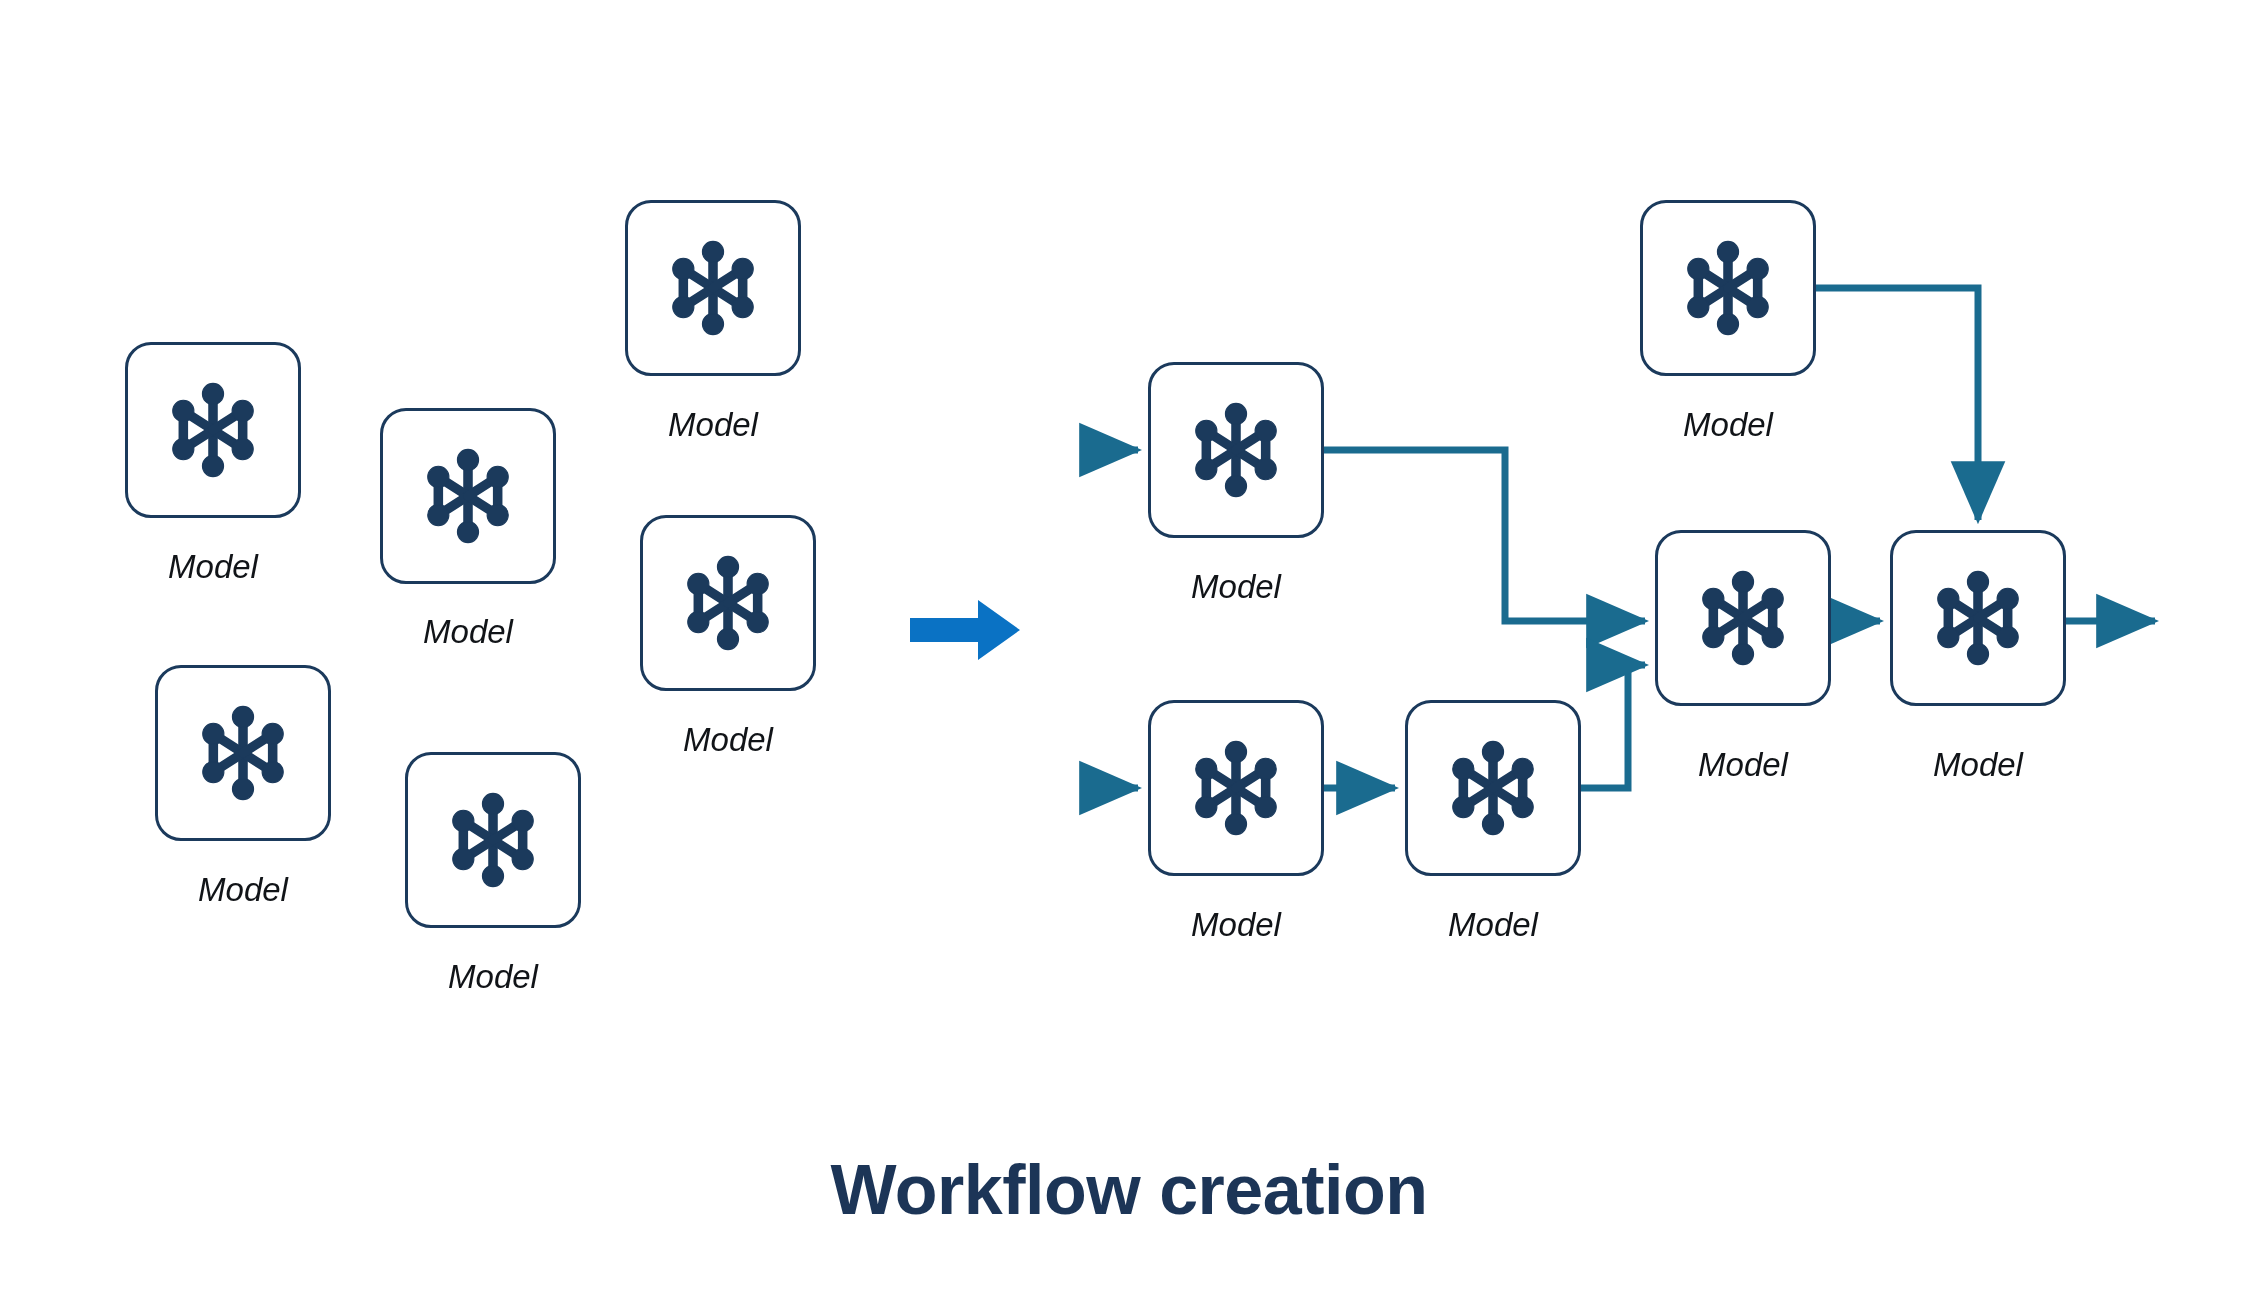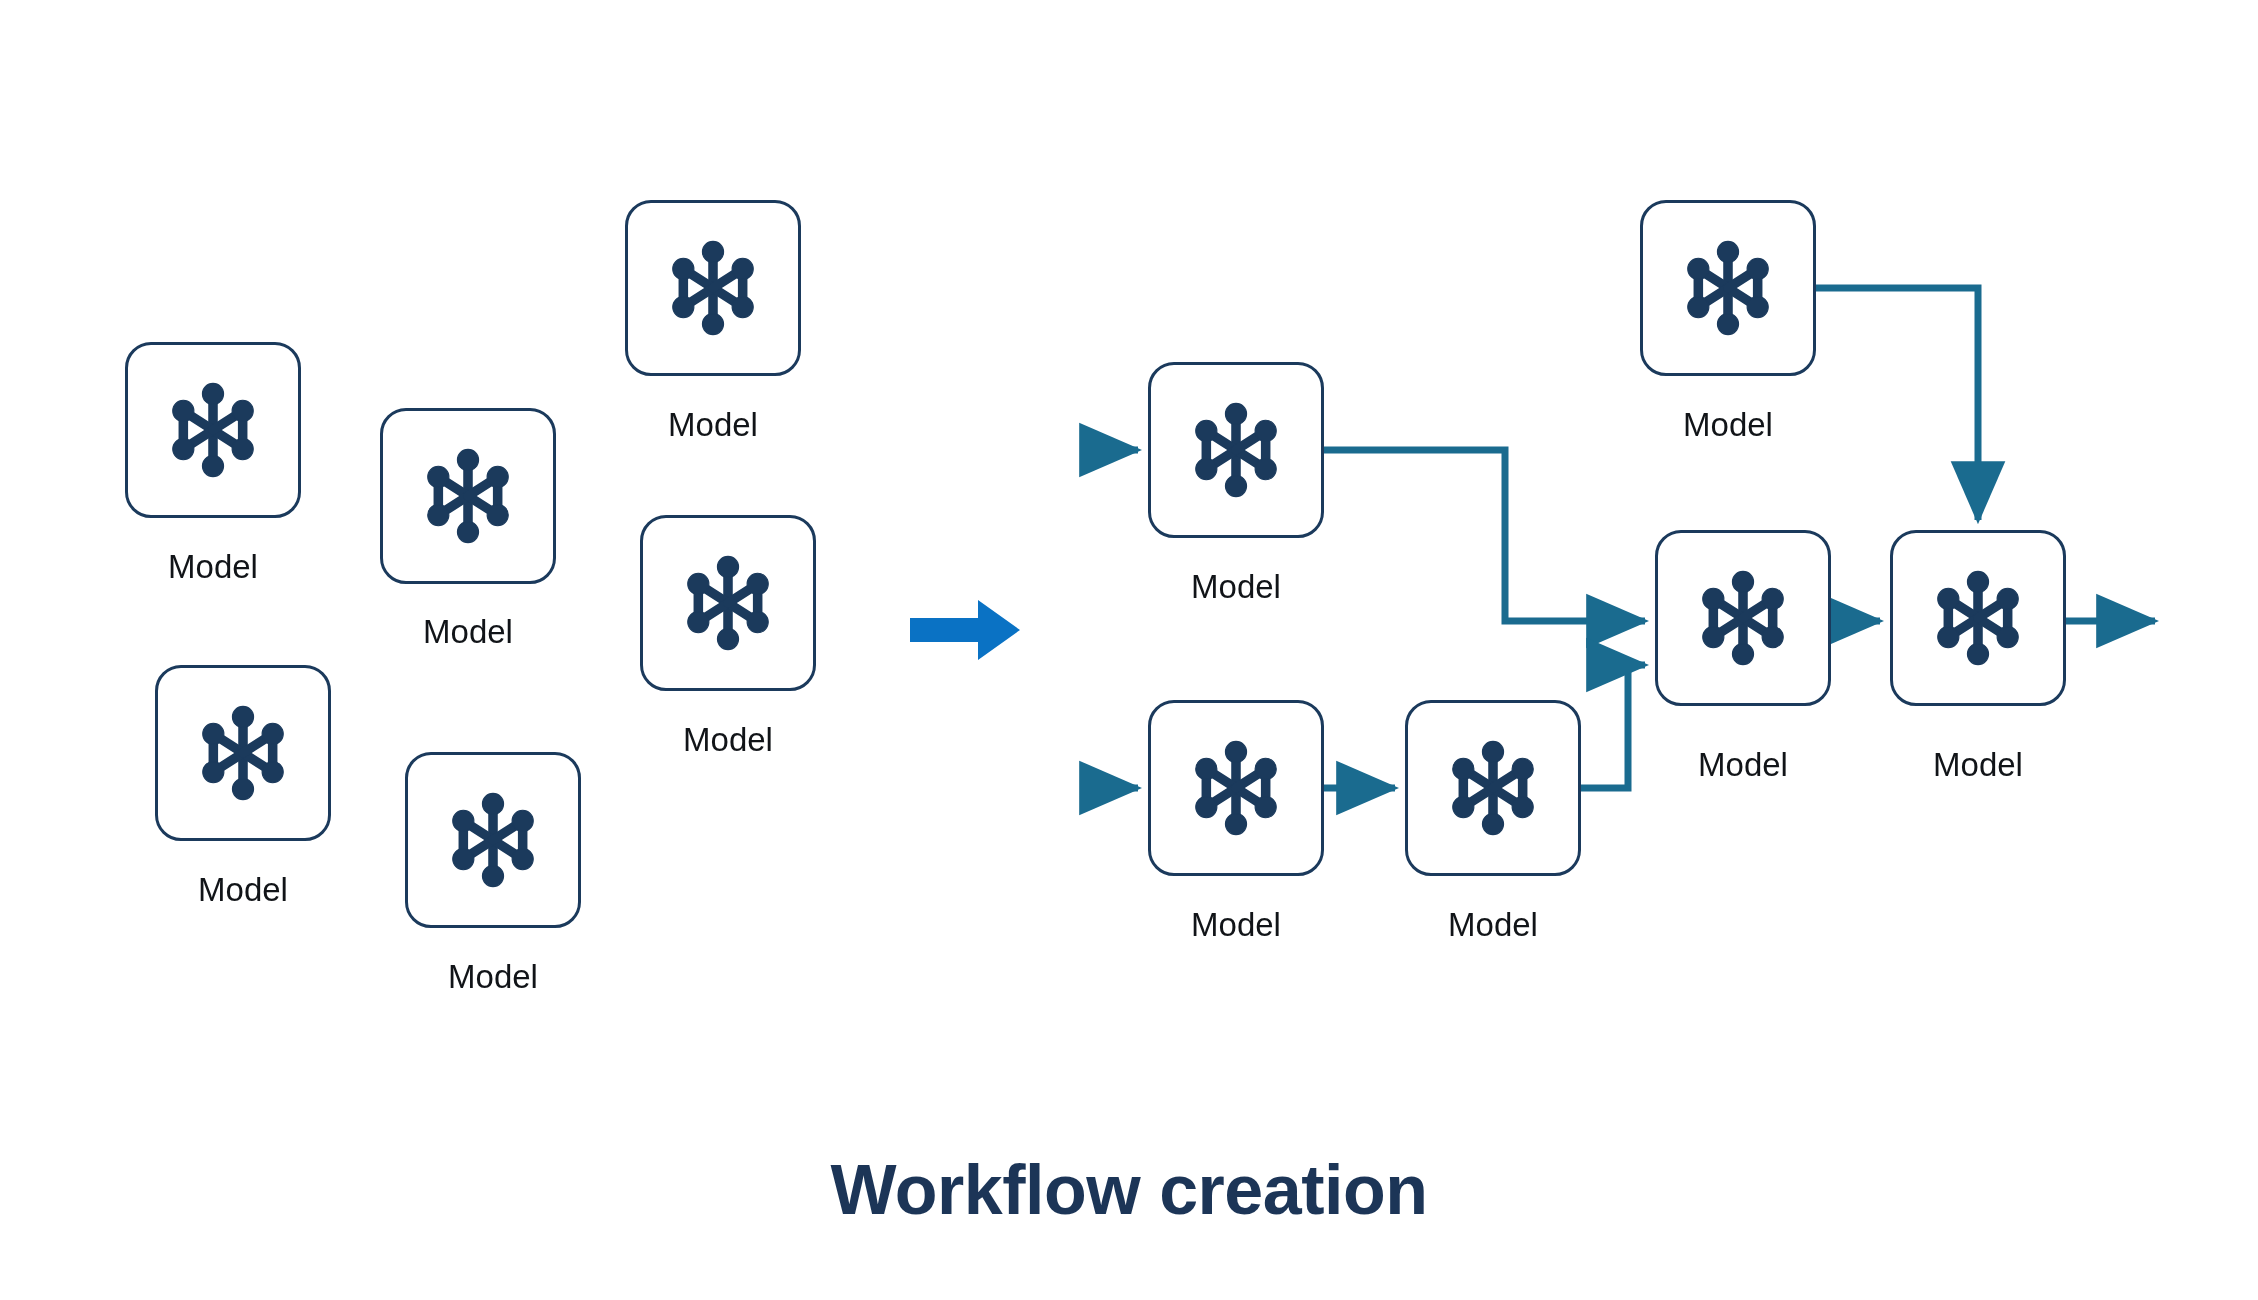--- a/index.html
+++ b/index.html
@@ -5,21 +5,21 @@
   html,body{margin:0;padding:0;background:#ffffff;}
   body{width:2258px;height:1300px;font-family:"Liberation Sans",sans-serif;overflow:hidden;}
   #stage{position:relative;width:2258px;height:1300px;background:#ffffff;}
 
   .node{position:absolute;box-sizing:border-box;background:#ffffff;
         border:3.5px solid #1b3a5c;border-radius:26px;
         display:flex;align-items:center;justify-content:center;}
   .node svg{display:block;}
 
   .nlabel{position:absolute;color:#111418;font-size:33px;line-height:1;
-          text-align:center;white-space:nowrap;font-family:"Liberation Sans",sans-serif;}
+          text-align:center;white-space:nowrap;font-family:"Liberation Sans",sans-serif;font-style:italic;}
 
   .conn{position:absolute;}
   .conn svg{display:block;overflow:visible;}
 
   #title{position:absolute;left:0;right:0;top:1150px;text-align:center;
          color:#1c3557;font-size:70px;font-weight:bold;letter-spacing:-0.5px;
          font-family:"Liberation Sans",sans-serif;}
 
   #bigarrow{position:absolute;}
 </style>

